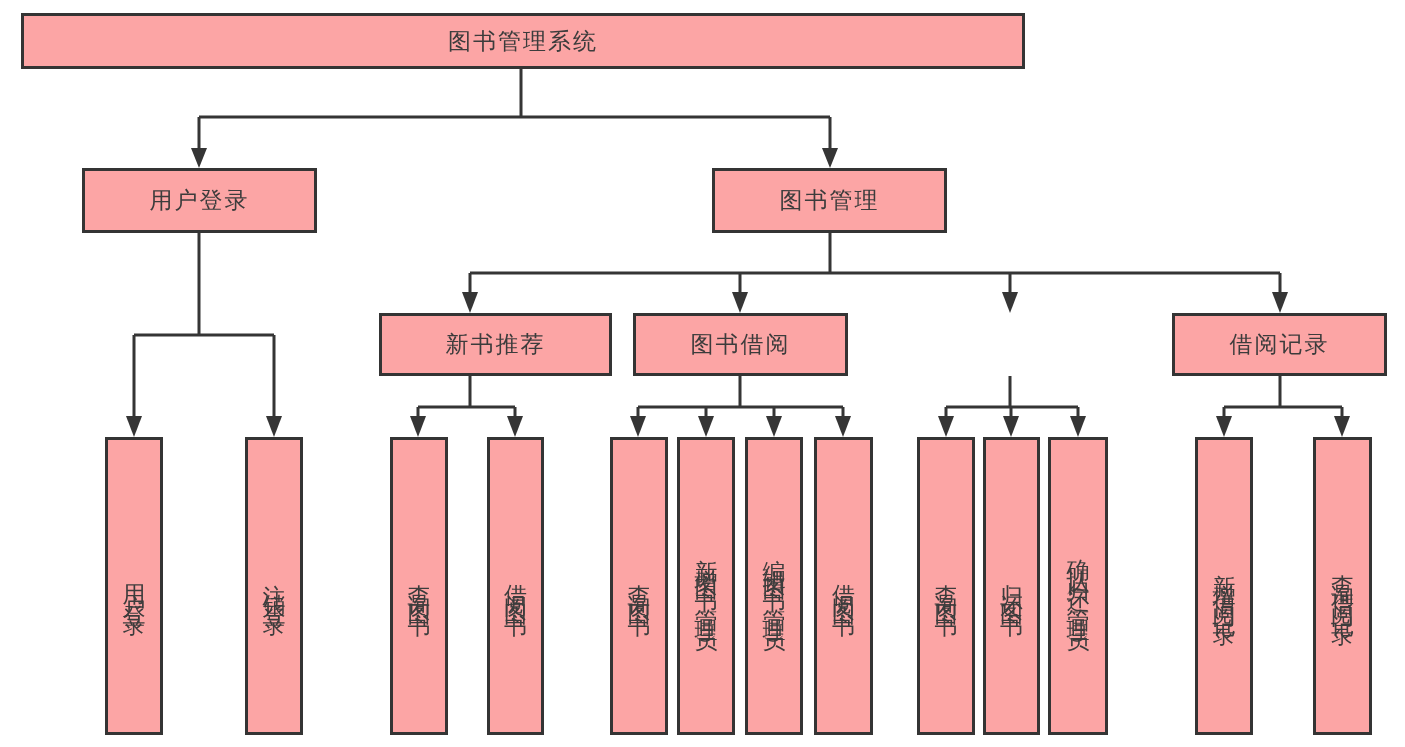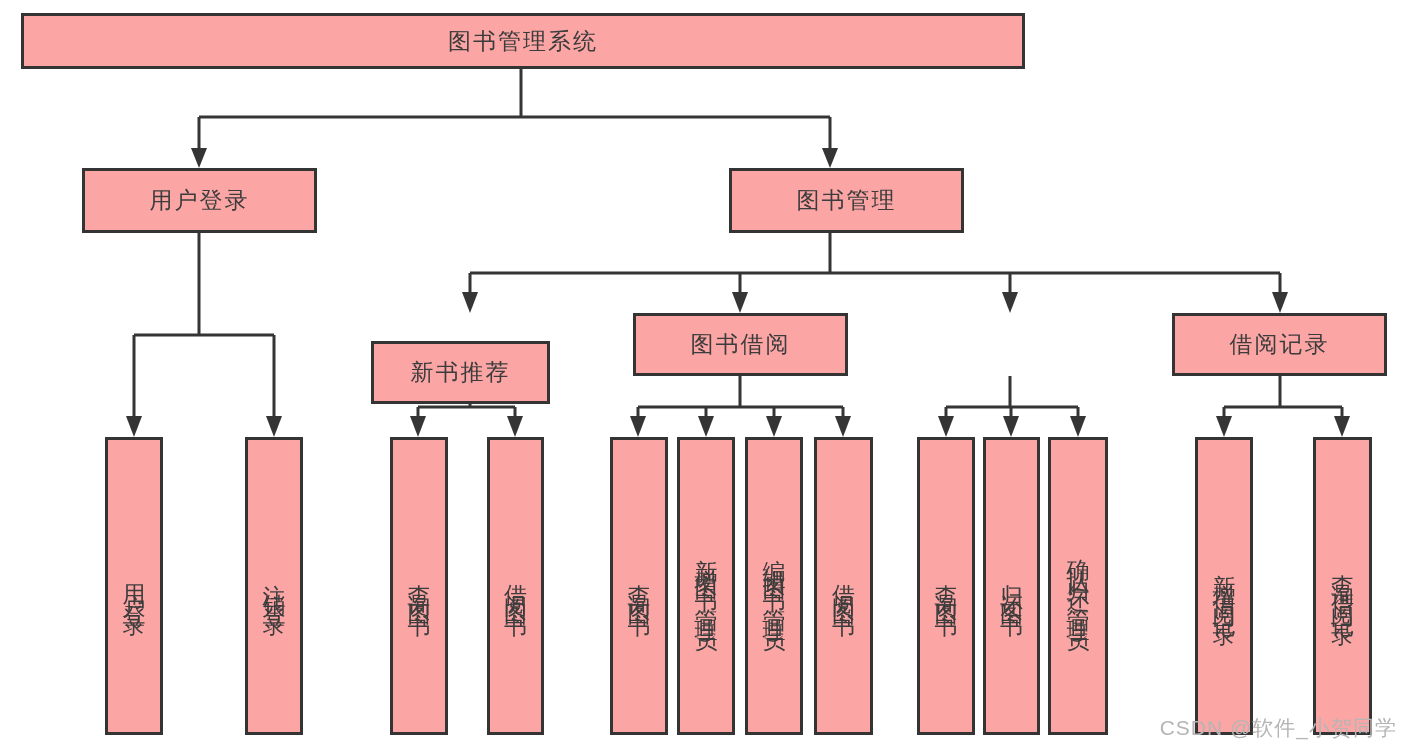--- a/index.html
+++ b/index.html
@@ -71,25 +71,25 @@
     </g>
   </svg>
 
   <div class="node h" style="left:21px; top:13px; width:1004px; height:56px;">
     <span class="label">图书管理系统</span>
   </div>
 
   <div class="node h" style="left:82px; top:168px; width:235px; height:65px;">
     <span class="label">用户登录</span>
   </div>
-  <div class="node h" style="left:712px; top:168px; width:235px; height:65px;margin-left:17px;">
+  <div class="node h" style="left:712px; top:168px; width:235px; height:65px;">
     <span class="label">图书管理</span>
   </div>
 
-  <div class="node h" style="left:371px; top:313px; width:179px; height:63px;margin-top:28px;">
+  <div class="node h" style="left:379px; top:313px; width:233px; height:63px;">
     <span class="label">新书推荐</span>
   </div>
   <div class="node h" style="left:633px; top:313px; width:215px; height:63px;">
     <span class="label">图书借阅</span>
   </div>
   <div class="node h" style="left:1172px; top:313px; width:215px; height:63px;">
     <span class="label">借阅记录</span>
   </div>
 
   <div class="node v" style="left:105px; top:437px; width:58px; height:298px;">
@@ -129,15 +129,14 @@
     <span class="label">确认归还（管理员）</span>
   </div>
 
   <div class="node v" style="left:1195px; top:437px; width:58px; height:298px;">
     <span class="label">新增借阅记录</span>
   </div>
   <div class="node v" style="left:1313px; top:437px; width:59px; height:298px;">
     <span class="label">查询借阅记录</span>
   </div>
 
-  <div class="watermark">CSDN @软件_小贺同学</div>
 
 </div>
 
 </body></html>

